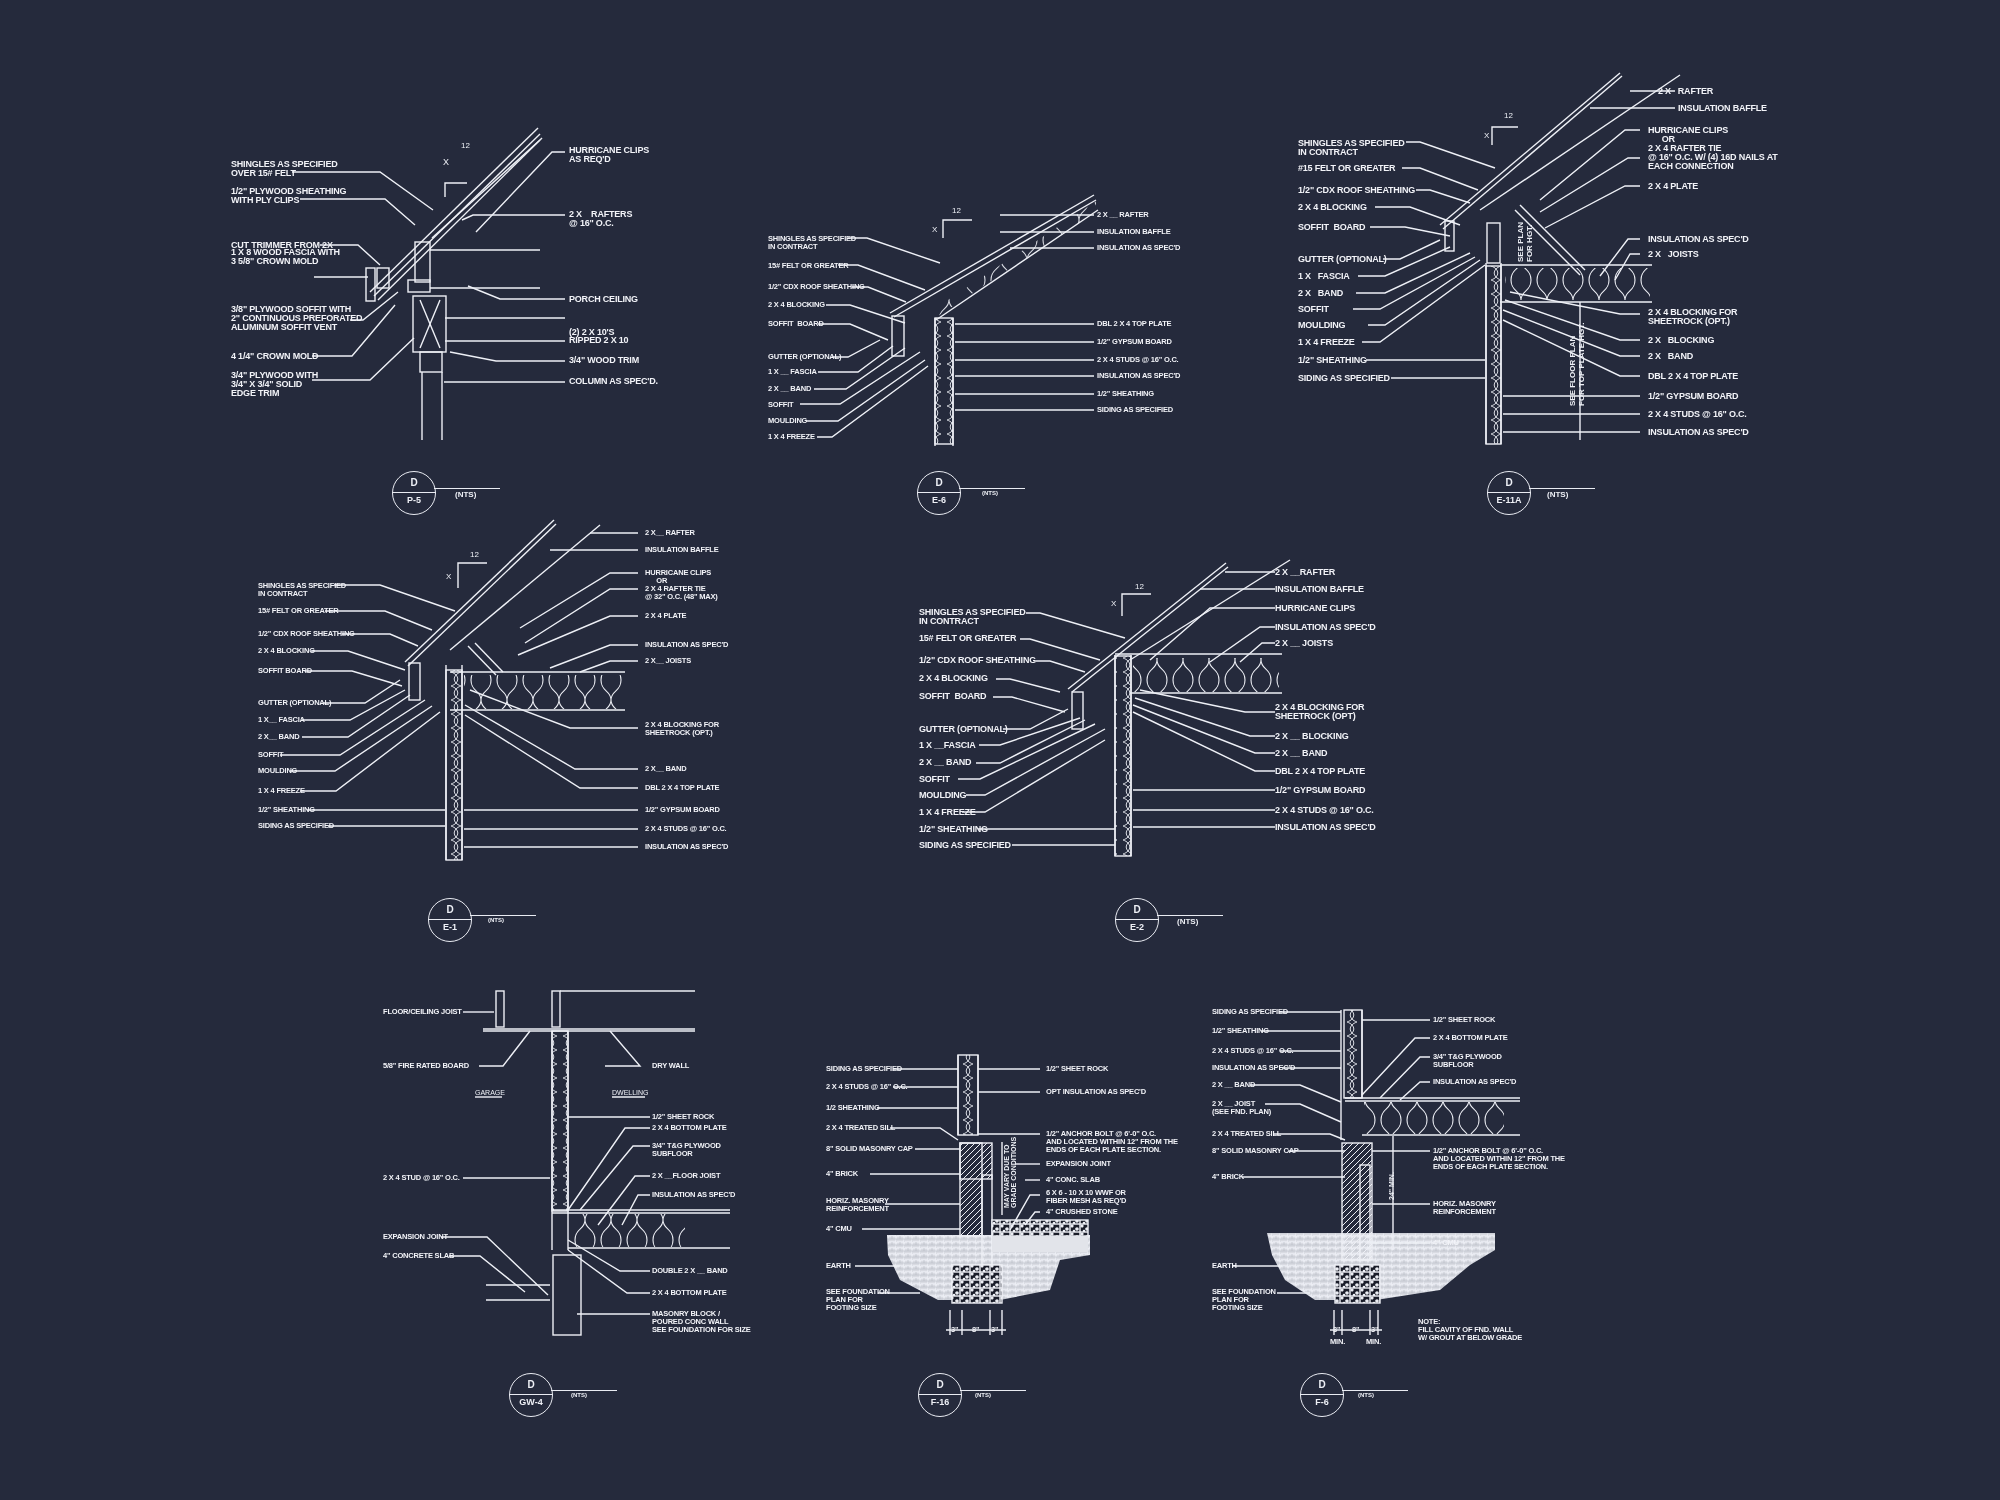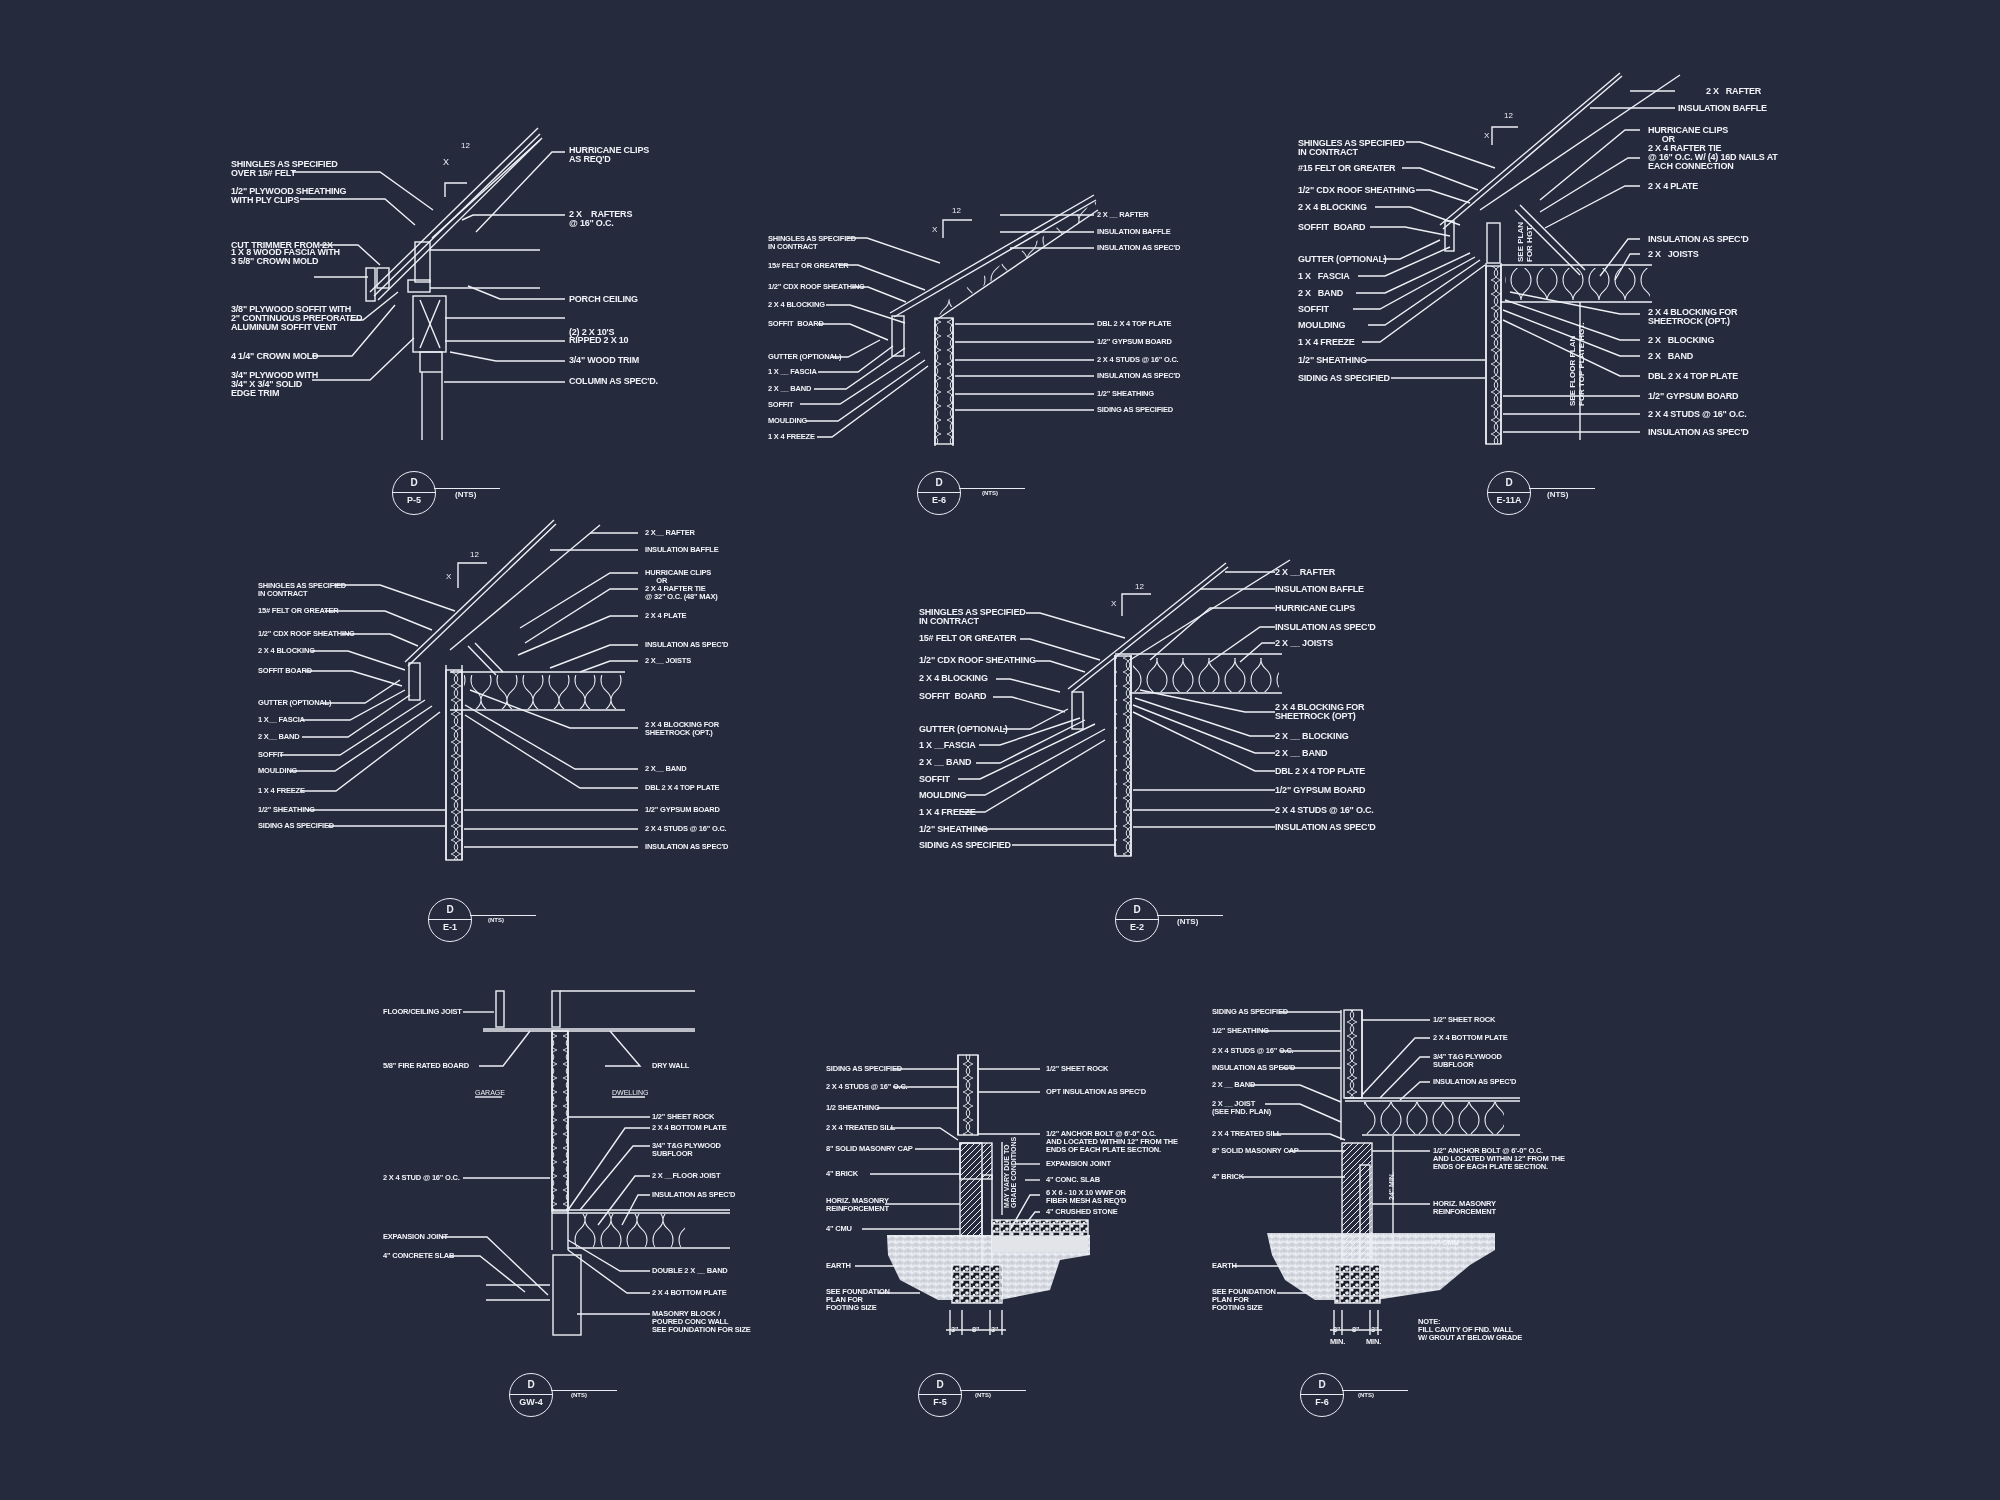--- a/index.html
+++ b/index.html
@@ -418,21 +418,21 @@
 <div class="lbl" style="left:1298px;top:223px">SOFFIT  BOARD</div>
 <div class="lbl" style="left:1298px;top:255px">GUTTER (OPTIONAL)</div>
 <div class="lbl" style="left:1298px;top:272px">1 X   FASCIA</div>
 <div class="lbl" style="left:1298px;top:289px">2 X   BAND</div>
 <div class="lbl" style="left:1298px;top:305px">SOFFIT</div>
 <div class="lbl" style="left:1298px;top:321px">MOULDING</div>
 <div class="lbl" style="left:1298px;top:338px">1 X 4 FREEZE</div>
 <div class="lbl" style="left:1298px;top:356px">1/2" SHEATHING</div>
 <div class="lbl" style="left:1298px;top:374px">SIDING AS SPECIFIED</div>
 
-<div class="lbl" style="left:1706px;top:87px">2 X   RAFTER</div>
+<div class="lbl" style="left:1658px;top:87px">2 X   RAFTER</div>
 <div class="lbl" style="left:1678px;top:104px">INSULATION BAFFLE</div>
 <div class="lbl" style="left:1648px;top:126px">HURRICANE CLIPS
       OR
 2 X 4 RAFTER TIE
 @ 16" O.C. W/ (4) 16d NAILS AT
 EACH CONNECTION</div>
 <div class="lbl" style="left:1648px;top:182px">2 X 4 PLATE</div>
 <div class="lbl" style="left:1648px;top:235px">INSULATION AS SPEC'D</div>
 <div class="lbl" style="left:1648px;top:250px">2 X   JOISTS</div>
 <div class="lbl" style="left:1648px;top:308px">2 X 4 BLOCKING FOR
@@ -635,21 +635,21 @@
   <span class="top">D</span>
   <span class="mid"></span>
   <span class="bot">GW-4</span>
 </div>
 <div class="scale-line" style="left:551px;top:1390px;width:66px"></div>
 <div class="nts" style="left:571px;top:1392px;font-size:6px">(NTS)</div>
 
 <div class="bubble" style="left:918px;top:1373px">
   <span class="top">D</span>
   <span class="mid"></span>
-  <span class="bot">F-5</span>
+  <span class="bot">F-16</span>
 </div>
 <div class="scale-line" style="left:960px;top:1390px;width:66px"></div>
 <div class="nts" style="left:975px;top:1392px;font-size:6px">(NTS)</div>
 
 <div class="bubble" style="left:1300px;top:1373px">
   <span class="top">D</span>
   <span class="mid"></span>
   <span class="bot">F-6</span>
 </div>
 <div class="scale-line" style="left:1342px;top:1390px;width:66px"></div>

